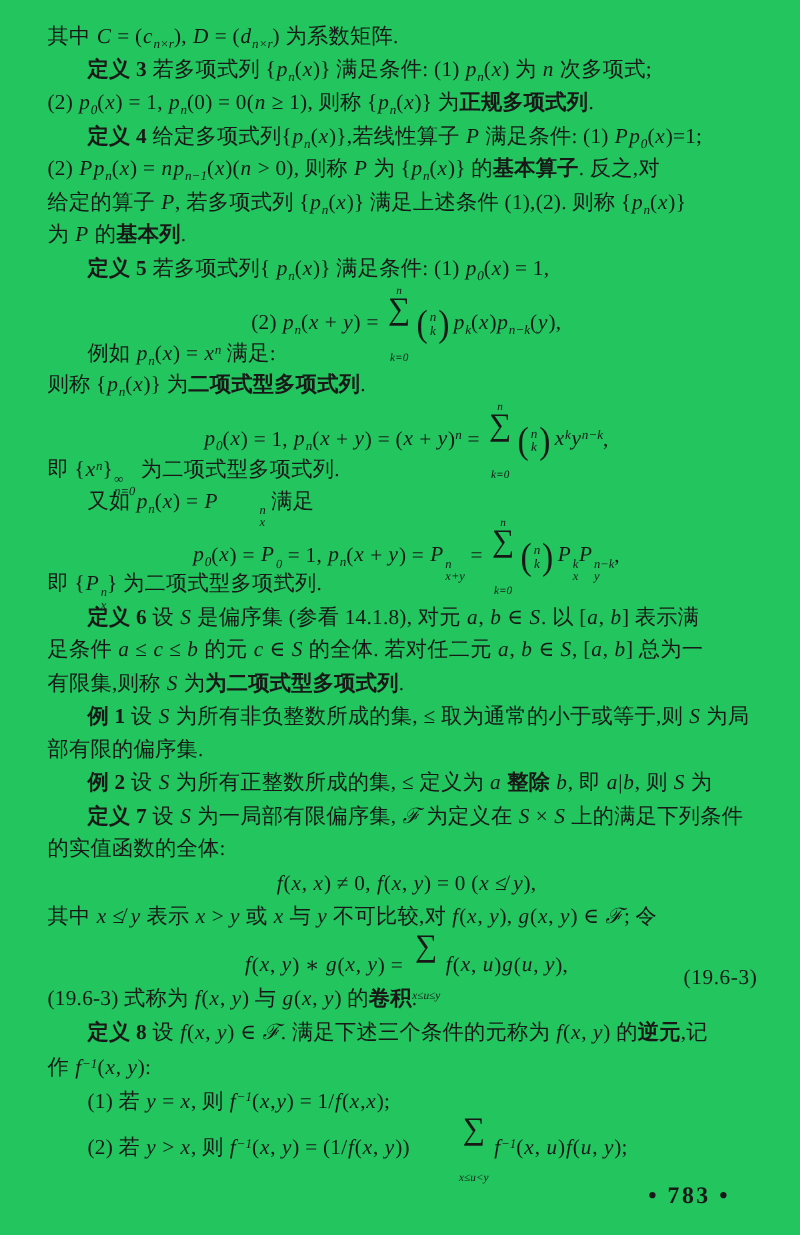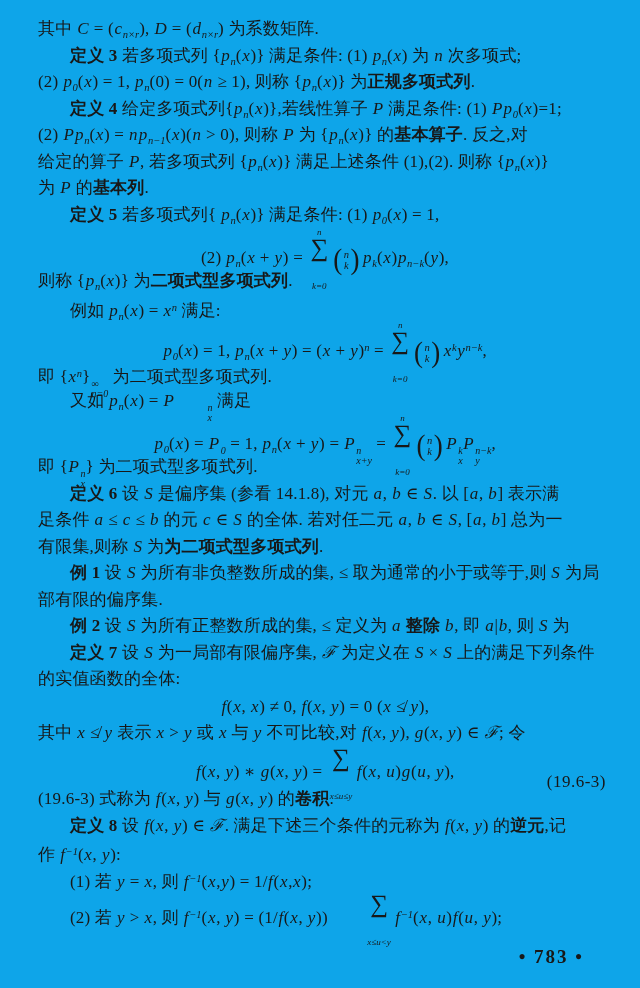--- a/index.html
+++ b/index.html
@@ -1,21 +1,21 @@
 <!DOCTYPE html>
 <html><head>
 <meta charset="utf-8">
 <style>
   html,body{margin:0;padding:0;}
   body{
     width:640px;height:988px;background:#f4f4f2;
     font-family:"Liberation Serif","DejaVu Serif",serif;
   }
   .page{
-    position:relative;width:640px;height:988px;background:#0ea5e9;
+    position:relative;width:640px;height:988px;background:#22c55e;
     overflow:hidden;color:#181818;
   }
   .content{position:absolute;left:38px;top:16px;width:574px;}
   .line{
     font-size:17px;line-height:26.5px;height:26.5px;
     white-space:nowrap;letter-spacing:0.2px;
   }
   .pi{text-indent:32px;}
   .pis{text-indent:32px;height:38px;line-height:38px;}
   .f{text-align:center;height:40px;line-height:40px;text-indent:0;}
@@ -72,22 +72,22 @@
           <span class="sum-sym">∑</span>
           <span class="sum-bot">k=0</span>
         </span><span class="binom">
           <span class="binom-p">(</span>
           <span class="binom-col">
             <span>n</span>
             <span>k</span>
           </span>
           <span class="binom-p">)</span>
         </span><span class="scr"><span class="seg-m">p</span><sub class="sm">k</sub></span><span class="seg-t">(</span><span class="seg-m">x</span><span class="seg-t">)</span><span class="scr"><span class="seg-m">p</span><sub class="sm">n−k</sub></span><span class="seg-t">(</span><span class="seg-m">y</span><span class="seg-t">),</span></div>
+      <div class="line pi"><span class="seg-t">例如 </span><span class="scr"><span class="seg-m">p</span><sub class="sm">n</sub></span><span class="seg-t">(</span><span class="seg-m">x</span><span class="seg-t">) = </span><span class="scr"><span class="seg-m">x</span><sup class="sm">n</sup></span><span class="seg-t"> 满足:</span></div>
       <div class="line p"><span class="seg-t">则称 {</span><span class="scr"><span class="seg-m">p</span><sub class="sm">n</sub></span><span class="seg-t">(</span><span class="seg-m">x</span><span class="seg-t">)} 为</span><span class="seg-b">二项式型多项式列</span><span class="seg-t">.</span></div>
-      <div class="line pi"><span class="seg-t">例如 </span><span class="scr"><span class="seg-m">p</span><sub class="sm">n</sub></span><span class="seg-t">(</span><span class="seg-m">x</span><span class="seg-t">) = </span><span class="scr"><span class="seg-m">x</span><sup class="sm">n</sup></span><span class="seg-t"> 满足:</span></div>
       <div class="line f"><span class="scr"><span class="seg-m">p</span><sub class="sm">0</sub></span><span class="seg-t">(</span><span class="seg-m">x</span><span class="seg-t">) = 1, </span><span class="scr"><span class="seg-m">p</span><sub class="sm">n</sub></span><span class="seg-t">(</span><span class="seg-m">x</span><span class="seg-t"> + </span><span class="seg-m">y</span><span class="seg-t">) = (</span><span class="seg-m">x</span><span class="seg-t"> + </span><span class="seg-m">y</span><span class="seg-t">)</span><span class="scr"><sup class="sm">n</sup></span><span class="seg-t"> = </span><span class="sum">
           <span class="sum-top">n</span>
           <span class="sum-sym">∑</span>
           <span class="sum-bot">k=0</span>
         </span><span class="binom">
           <span class="binom-p">(</span>
           <span class="binom-col">
             <span>n</span>
             <span>k</span>
           </span>

